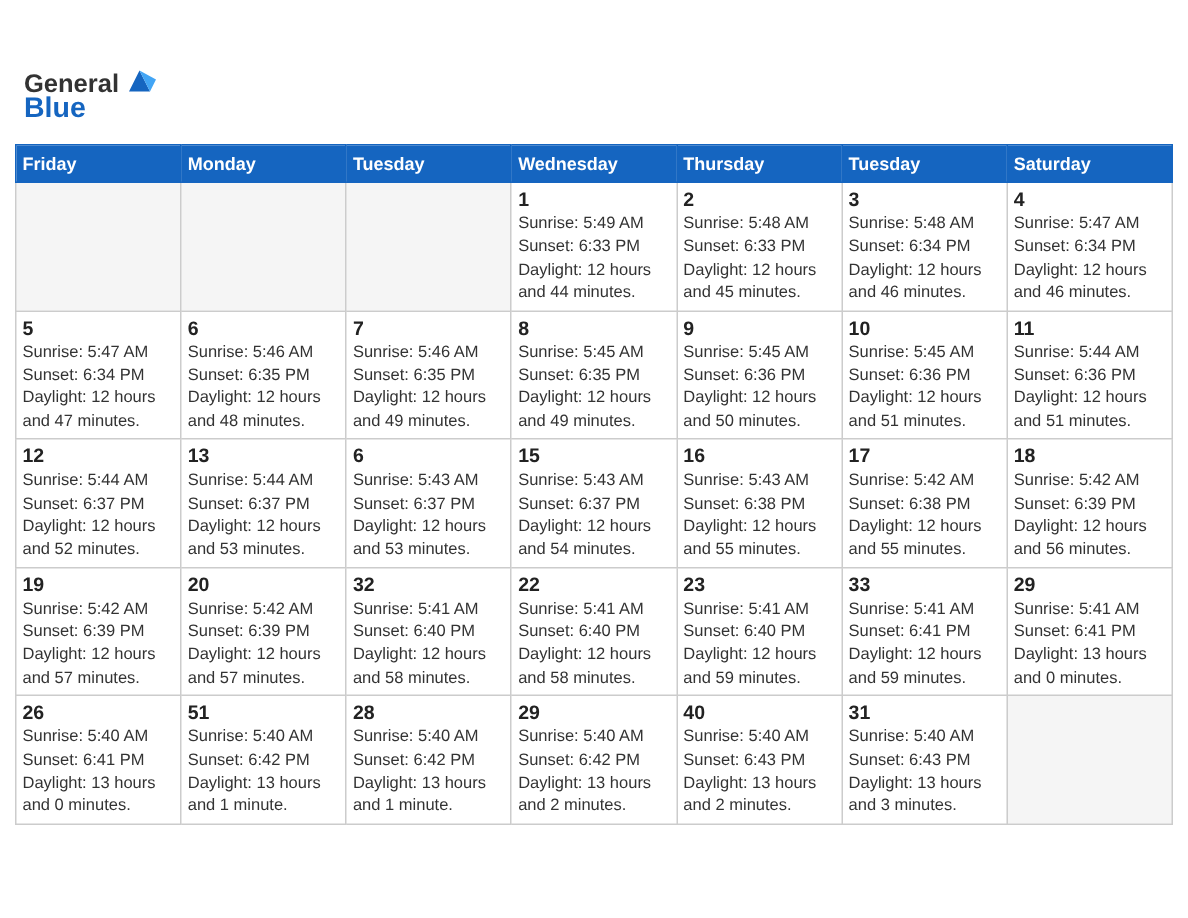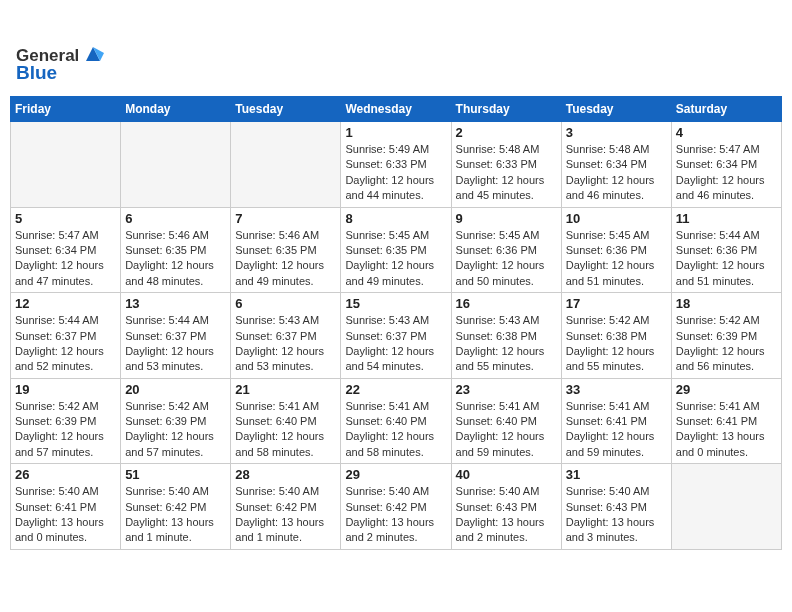--- a/index.html
+++ b/index.html
@@ -197,21 +197,21 @@
       <tr class="week-row">
         <td>
           <div class="day-number">19</div>
           <div class="day-info">Sunrise: 5:42 AM<br>Sunset: 6:39 PM<br>Daylight: 12 hours<br>and 57 minutes.</div>
         </td>
         <td>
           <div class="day-number">20</div>
           <div class="day-info">Sunrise: 5:42 AM<br>Sunset: 6:39 PM<br>Daylight: 12 hours<br>and 57 minutes.</div>
         </td>
         <td>
-          <div class="day-number">21</div>
+          <div class="day-number">32</div>
           <div class="day-info">Sunrise: 5:41 AM<br>Sunset: 6:40 PM<br>Daylight: 12 hours<br>and 58 minutes.</div>
         </td>
         <td>
           <div class="day-number">22</div>
           <div class="day-info">Sunrise: 5:41 AM<br>Sunset: 6:40 PM<br>Daylight: 12 hours<br>and 58 minutes.</div>
         </td>
         <td>
           <div class="day-number">23</div>
           <div class="day-info">Sunrise: 5:41 AM<br>Sunset: 6:40 PM<br>Daylight: 12 hours<br>and 59 minutes.</div>
         </td>

